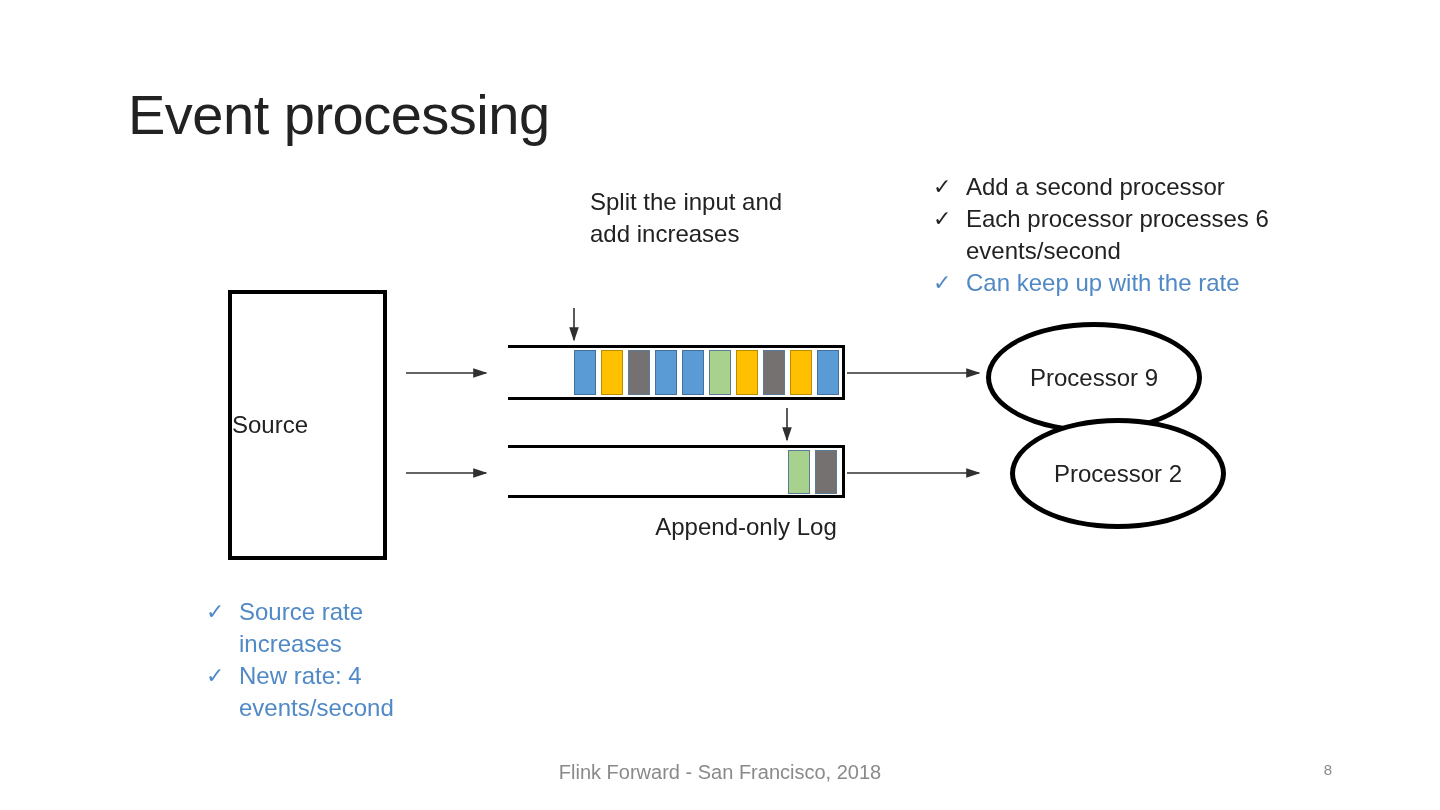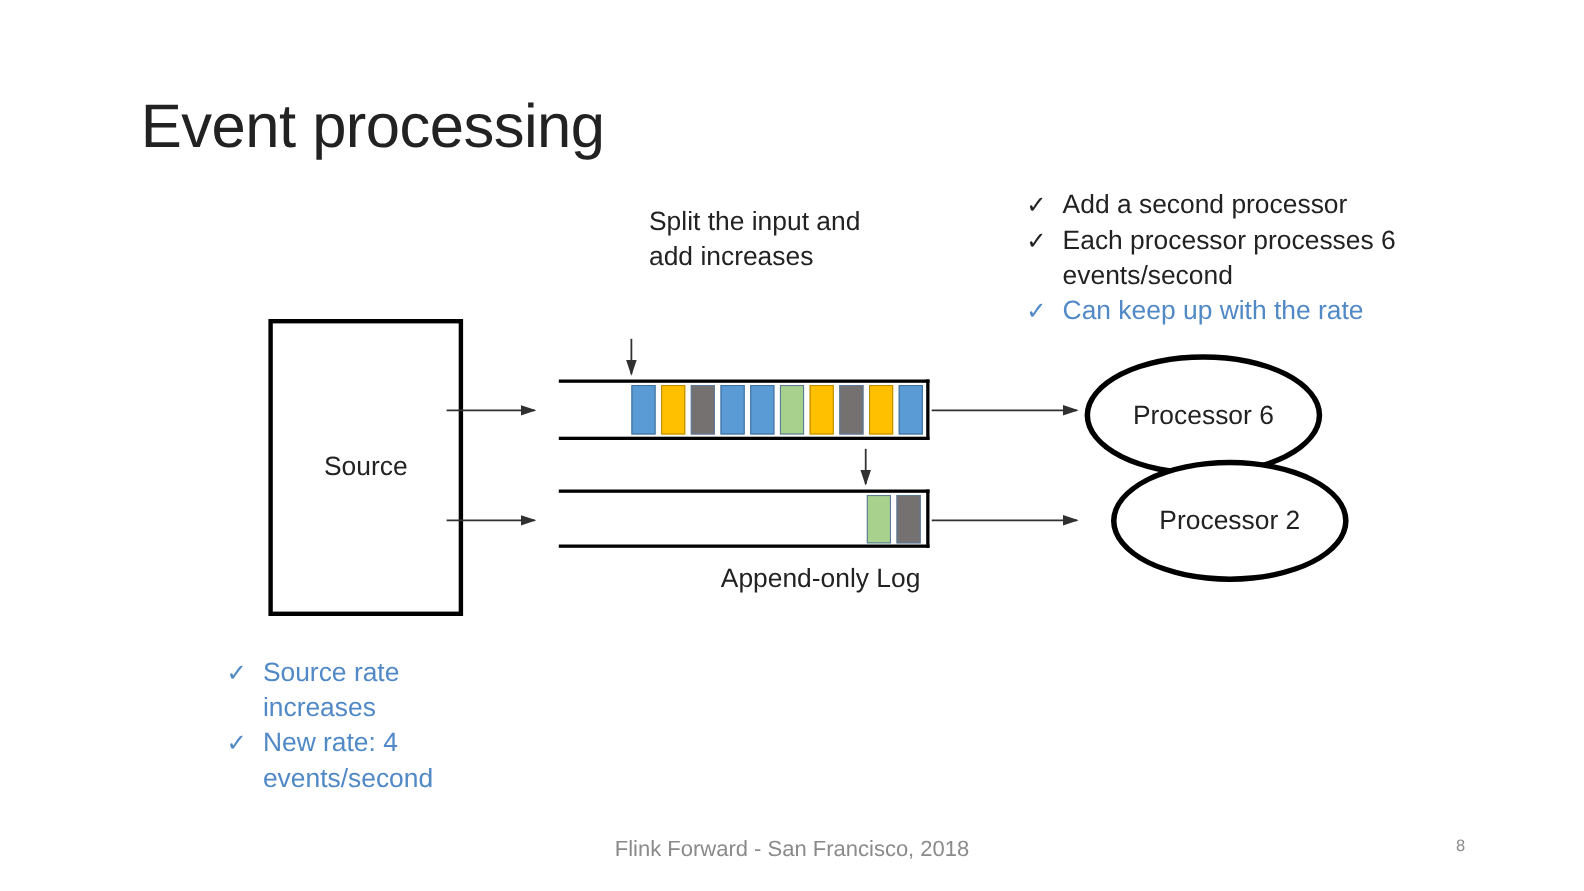--- a/index.html
+++ b/index.html
@@ -39,26 +39,26 @@
     font-size: 24px;
     line-height: 32px;
     color: var(--text-black, #222);
   }
   .chk-item.blue { color: var(--text-blue, #5089C5); }
   .chk-mark { flex: none; width: 33px; font-size: 22px; }
   .chk-top .chk-text { max-width: 312px; }
   .chk-bottom .chk-text { width: 162px; }
   .source-box {
     position: absolute;
-    left: 244px; top: 290px;
-    width: 177px; height: 270px;
+    left: 228px; top: 290px;
+    width: 159px; height: 270px;
     box-sizing: border-box;
     border: 4px solid #000;
     background: #fff;
-    display: flex; align-items: center; justify-content: center;
+    display: flex; align-items: center; justify-content: flex-start;
     font-size: 24px;
   }
   .log {
     position: absolute;
     box-sizing: border-box;
     border: 3px solid #000;
     border-left: none;
     background: #fff;
   }
   .log1 { left: 508px; top: 345px; width: 337px; height: 55px; }
@@ -161,21 +161,21 @@
   <div class="log log2">
     <div class="bars">
         <div class="bar" style="background: rgb(169, 209, 142); border-color: rgb(91, 123, 155);"></div>
         <div class="bar" style="background: rgb(118, 113, 113); border-color: rgb(91, 123, 155);"></div>
       </div>
   </div>
 
   <div class="append-label">Append-only Log</div>
 
   <div class="processor p1">
-    <span>Processor 6</span>
+    <span>Processor 9</span>
   </div>
 
   <div class="processor p2">
     <span>Processor 2</span>
   </div>
 
   <svg class="arrows" width="1440" height="810" viewBox="0 0 1440 810">
     <defs>
       <marker id="ah" markerWidth="10" markerHeight="8" refX="8" refY="3" orient="auto" markerUnits="strokeWidth">
         <path d="M0,0 L9,3 L0,6 Z" fill="#303030"></path>

